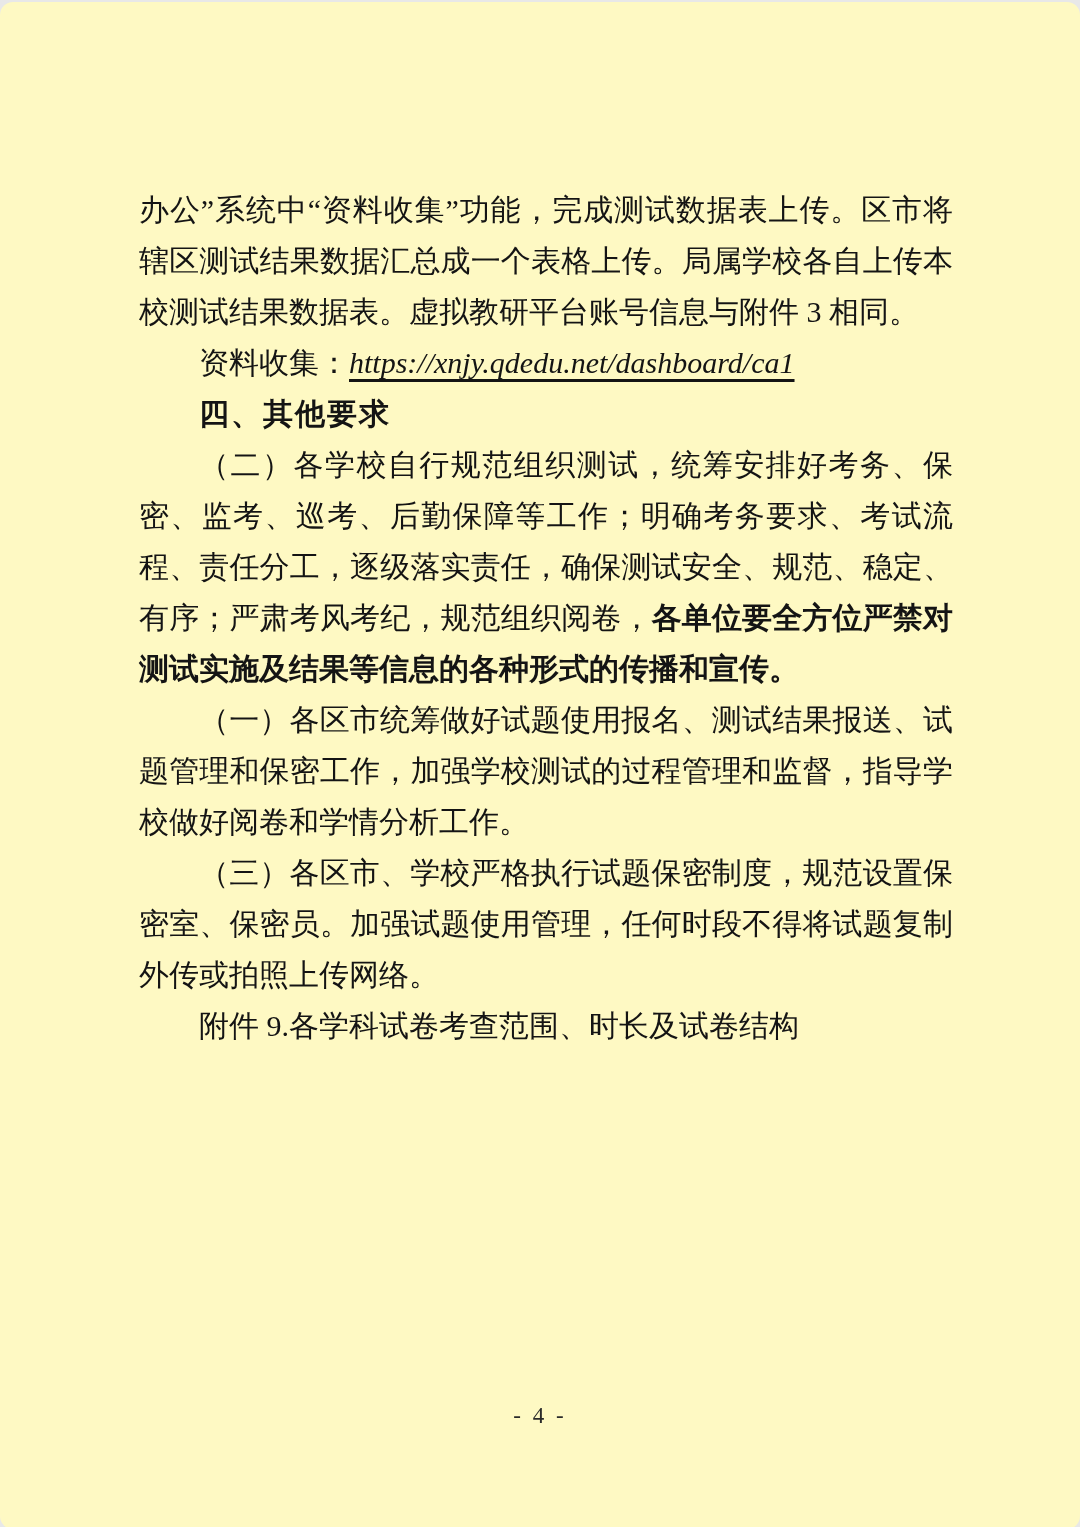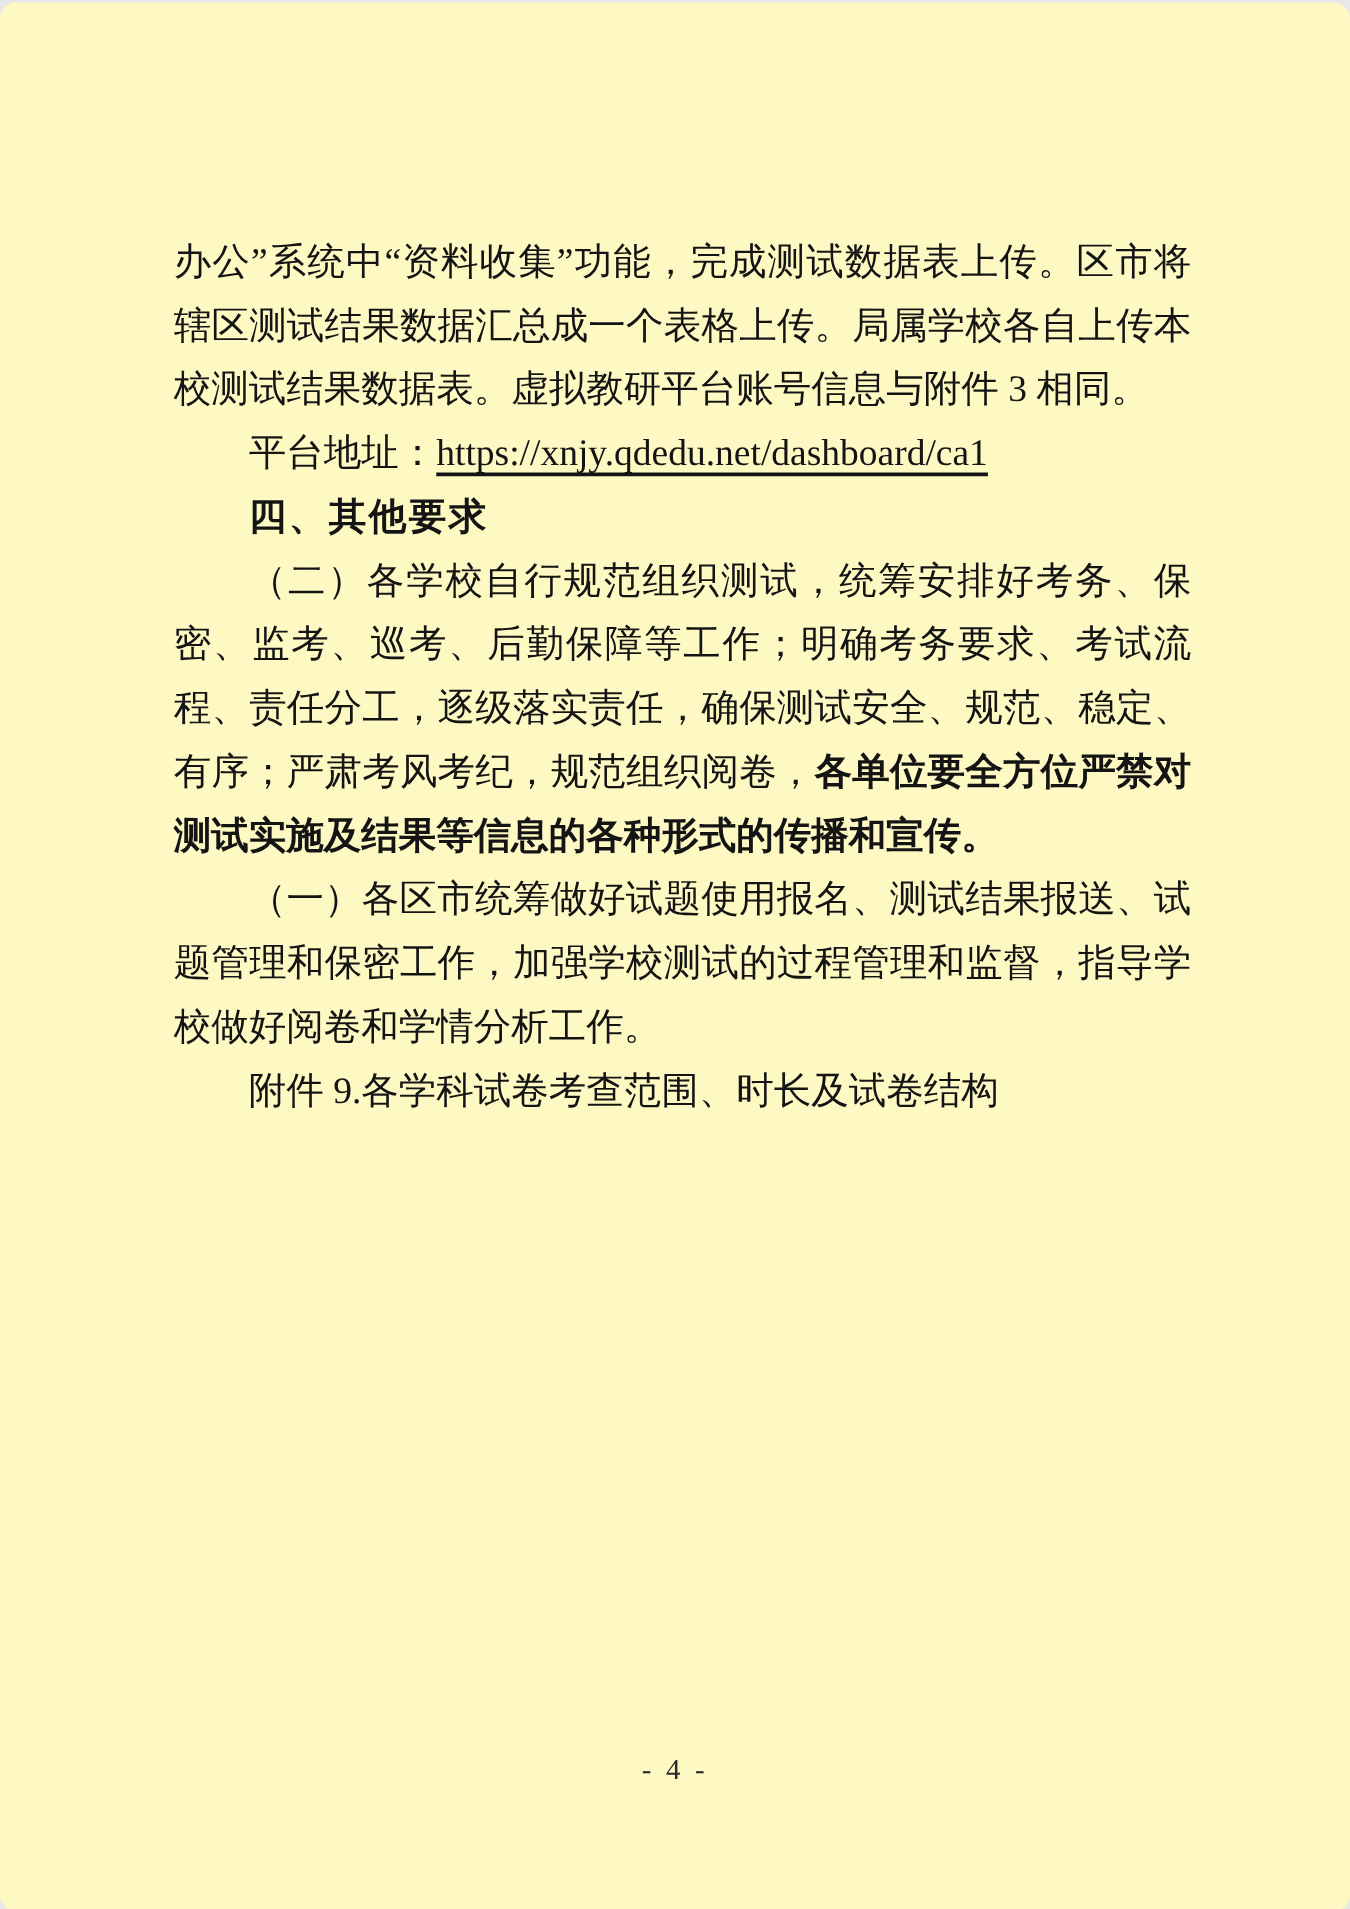--- a/index.html
+++ b/index.html
@@ -42,38 +42,40 @@
     letter-spacing: 2px;
   }
   .run-bold {
     font-weight: bold;
   }
   .run-link {
     text-decoration: underline;
     text-underline-offset: 6px;
     color: #141414;
     cursor: pointer;
+    font-style: italic;
   }
   .footer {
     position: absolute;
     top: 1401px;
     left: 0;
     width: 100%;
     text-align: center;
     font-size: 23px;
     letter-spacing: 3px;
     color: #2a2a2a;
   }
 </style>
 </head>
 <body>
 
 <div class="page">
   <div class="content">
       <p class="para"><span>办公”系统中“资料收集”功能，完成测试数据表上传。区市将辖区测试结果数据汇总成一个表格上传。局属学校各自上传本校测试结果数据表。虚拟教研平台账号信息与附件 3 相同。</span></p>
-      <p class="para indent"><span>平台地址：</span><span class="run-link">https://xnjy.qdedu.net/dashboard/ca1</span></p>
+      <p class="para indent"><span>资料收集：</span><span class="run-link">https://xnjy.qdedu.net/dashboard/ca1</span></p>
       <p class="para indent heading"><span class="run-bold">四、其他要求</span></p>
       <p class="para indent"><span>（二）各学校自行规范组织测试，统筹安排好考务、保密、监考、巡考、后勤保障等工作；明确考务要求、考试流程、责任分工，逐级落实责任，确保测试安全、规范、稳定、有序；严肃考风考纪，规范组织阅卷，</span><span class="run-bold">各单位要全方位严禁对测试实施及结果等信息的各种形式的传播和宣传。</span></p>
       <p class="para indent"><span>（一）各区市统筹做好试题使用报名、测试结果报送、试题管理和保密工作，加强学校测试的过程管理和监督，指导学校做好阅卷和学情分析工作。</span></p>
+      <p class="para indent"><span>（三）各区市、学校严格执行试题保密制度，规范设置保密室、保密员。加强试题使用管理，任何时段不得将试题复制外传或拍照上传网络。</span></p>
       <p class="para indent"><span>附件 9.各学科试卷考查范围、时长及试卷结构</span></p>
     </div>
   <div class="footer">- 4 -</div>
 </div>
 
 </body></html>

